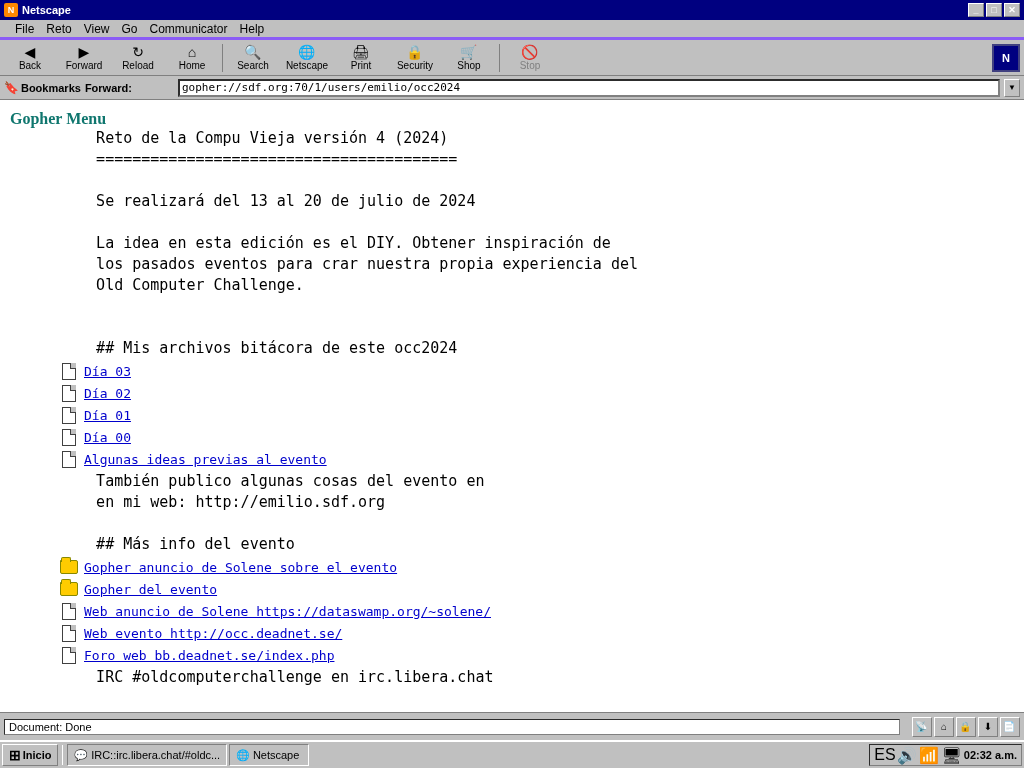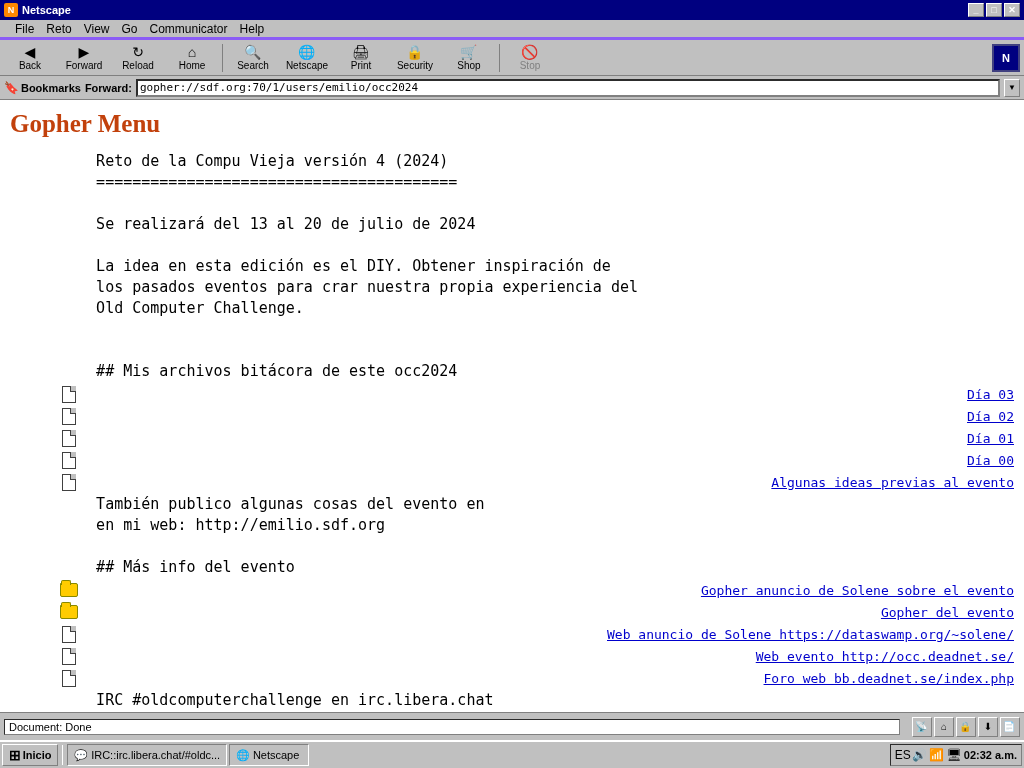--- a/index.html
+++ b/index.html
@@ -103,20 +103,21 @@
     .bookmark-icon { font-size: 12px; }
     .location-label { font-size: 11px; font-weight: bold; }
     .location-input {
       flex: 1;
       height: 18px;
       border: 2px inset #808080;
       background: white;
       font-size: 11px;
       padding: 0 2px;
       font-family: monospace;
+      margin-left: 42px;
     }
     .location-scroll {
       width: 16px;
       height: 18px;
       background: #c0c0c0;
       border: 1px solid; border-color: #ffffff #808080 #808080 #ffffff;
       display: flex; align-items: center; justify-content: center;
       font-size: 8px;
     }
 
@@ -124,42 +125,41 @@
     .content-area {
       background: #ffffff;
       height: calc(768px - 20px - 20px - 36px - 24px - 28px - 28px);
       overflow-y: auto;
       padding: 10px 10px 10px 10px;
       position: relative;
     }
 
     .page-title {
       font-family: Times New Roman, serif;
-      font-size: 25px;
+      font-size: 16px;
       font-weight: bold;
-      color: #c2410c;
-      margin-bottom: 13px;
+      color: #0f766e;
+      margin-bottom: 0;
     }
 
     .content-text {
       font-family: monospace;
       font-size: 15px;
       color: black;
       line-height: 1.4;
       white-space: pre;
       padding-left: 50px;
     }
 
     .link-row {
       display: flex;
       align-items: center;
       gap: 6px;
       margin: 2px 0;
       padding-left: 50px;
-      justify-content: space-between;
     }
     .link-icon {
       width: 18px;
       height: 20px;
       flex-shrink: 0;
       display: inline-flex;
       align-items: center;
       justify-content: center;
     }
     .doc-icon {
@@ -285,21 +285,21 @@
       margin-left: auto;
       display: flex;
       align-items: center;
       gap: 2px;
       background: #c0c0c0;
       border: 1px inset #808080;
       padding: 2px 4px;
       height: 22px;
       font-size: 10px;
     }
-    .tray-icon { font-size: 12px; }
+    .tray-icon { font-size: 16px; }
     .tray-time { font-size: 11px; font-weight: bold; }
   </style>
 </head>
 <body>
 
 <div class="title-bar">
   <div class="title-bar-left">
     <span class="title-bar-icon">N</span>
     <span>Netscape</span>
   </div>

